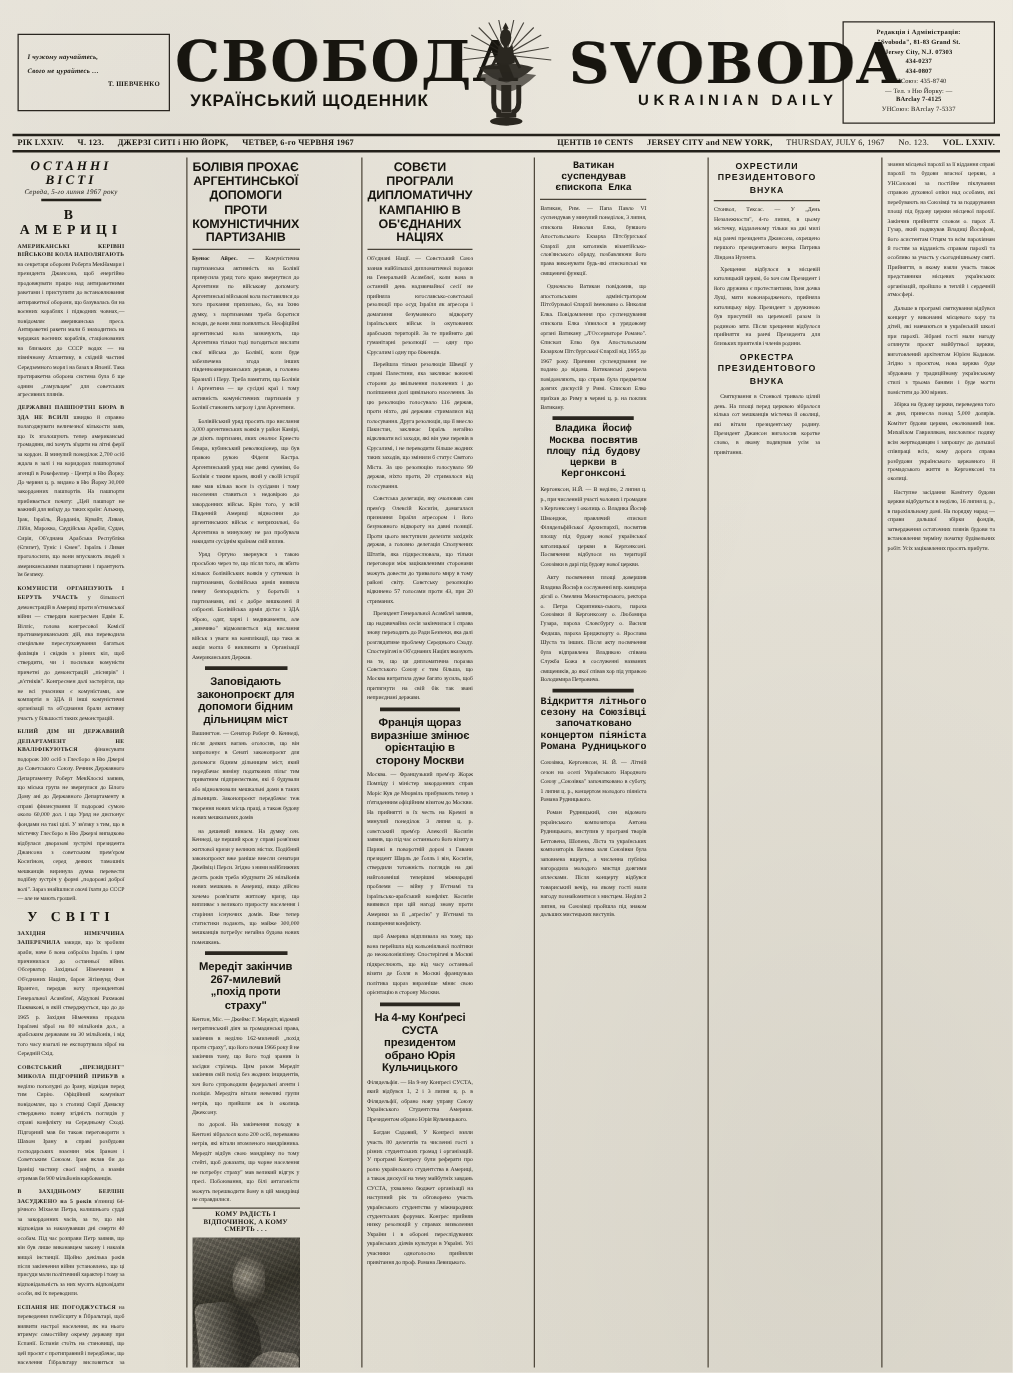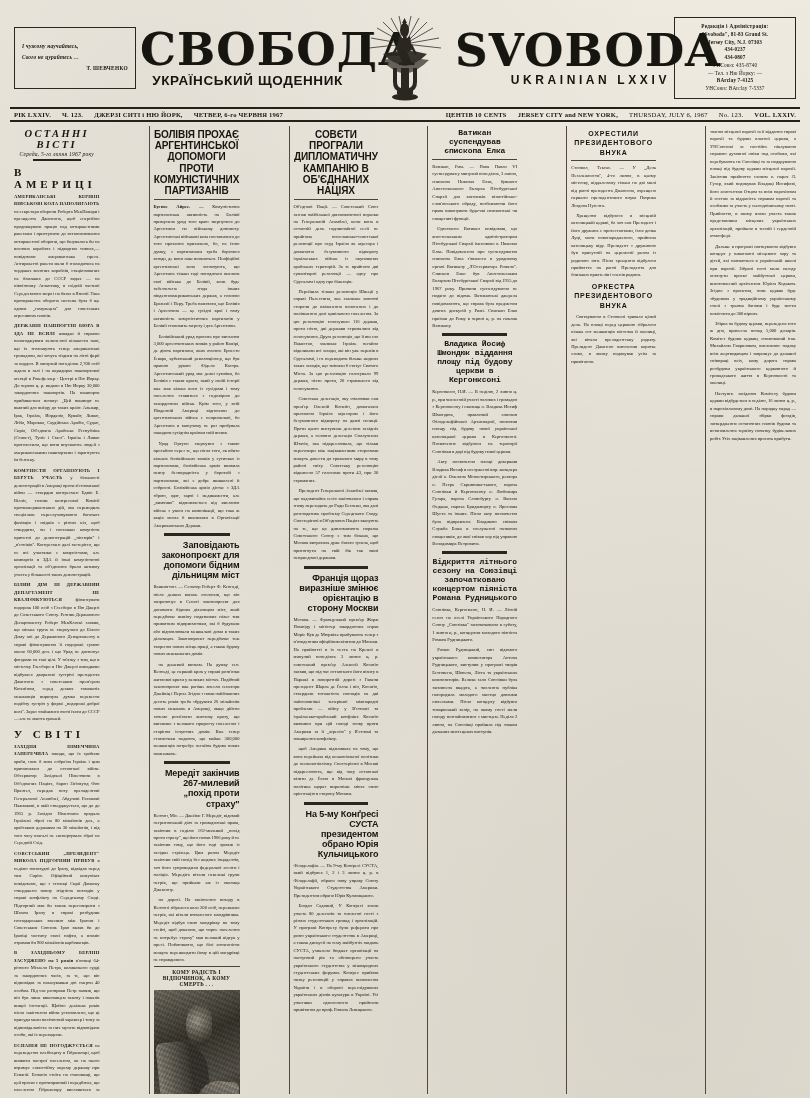--- a/index.html
+++ b/index.html
@@ -131,36 +131,36 @@
   }
   .sec-date{
     text-align:center;font-style:italic;
     font-size:5.6px;margin-bottom:2px;letter-spacing:.2px;
   }
   .short-rule{width:48px;height:2px;background:#26231c;margin:2px auto 3px auto;}
   .thin-rule{border-top:1px solid #4a443a;margin:3px 0;}
   .blk-rule{height:3px;background:#2b2720;margin:4px 10px;}
 
   .world-head{
-    text-align:left;font-weight:bold;
+    text-align:center;font-weight:bold;
     font-size:11px;letter-spacing:4px;
     margin:5px 0 3px 0;
     font-family:"Liberation Serif", serif;
   }
 
   .hl{
     font-family:"Liberation Sans", sans-serif;
     font-weight:bold;
     text-align:center;
     line-height:1.12;
     letter-spacing:-.1px;
     margin:3px 0 3px 0;
   }
   .hl.lg{font-size:10px;}
-  .hl.md{font-size:9px;text-align:right;}
+  .hl.md{font-size:9px;}
   .hl.sm{font-size:8px;font-family:Liberation Mono, monospace;}
   .hl.xs{font-size:7px;letter-spacing:.8px;line-height:1.35;}
   
   .body{
     margin:2px 0 3px 0;
   }
   .ptext{
     font-size:4.6px;
     line-height:1.62;
     text-align:justify;
@@ -274,21 +274,21 @@
               <path d="M36 54 h4 v14 q0 5 4 6 v4 q-8 -1 -8 -10 z"></path>
               <path d="M56 54 h4 v14 q0 9 -8 10 v-4 q4 -1 4 -6 z"></path>
               <path d="M40 76 h16 v4 h-16 z"></path>
               <ellipse cx="48" cy="83" rx="13" ry="3.5"></ellipse>
             </g>
           </svg>
         </div>
 
         <div class="side right">
           <div class="big-title">SVOBODA</div>
-          <div class="sub-title latin">UKRAINIAN LXXIV</div>
+          <div class="sub-title latin">UKRAINIAN DAILY</div>
         </div>
       </div>
     </div>
 
     <div class="contact-box">
       <div class="hd">Редакція і Адміністрація:</div>
       <div class="bold">"Svoboda", 81-83 Grand St.</div>
       <div class="bold">Jersey City, N.J. 07303</div>
       <div class="bold">434-0237</div>
       <div class="bold">434-0807</div>
@@ -388,37 +388,37 @@
       </div>
 
       <div class="blk-rule"></div>
       <div class="hl md">Франція щораз виразніше змінює орієнтацію в сторону Москви</div>
       <div class="body">
         <p class="ptext">Москва. — Французький прем'єр Жорж Помпіду і міністер закордонних справ Моріс Кув де Мюрвіль прибувають тепер з п'ятиденним офіційним візитом до Москви. На прийнятті в їх честь на Кремлі в минулий понеділок 3 липня ц. р. совєтський прем'єр Алексєй Косиґін заявив, що під час останнього його візиту в Парижі в поворотній дорозі з Гавани президент Шарль де Ґолль і він, Косиґін, ствердили тотожність поглядів на дві найголовніші теперішні міжнародні проблеми — війну у В'єтнамі та ізраїльсько-арабський конфлікт. Косиґін виявився при цій нагоді знову проти Америки за її „аґресію" у В'єтнамі та поширення конфлікту.</p>
         <p class="ptext ind">щоб Америка відпливала на тому, що вона перейшла від кольоніяльної політики до неоколоніялізму. Спостерігачі в Москві підкреслюють, що від часу останньої візити де Ґолля в Москві французька політика щораз виразніше міняє свою орієнтацію в сторону Москви.</p>
       </div>
 
       <div class="blk-rule"></div>
-      <div class="hl md">На 5-му Конґресі СУСТА президентом обрано Юрія Кульчицького</div>
+      <div class="hl md">На 4-му Конґресі СУСТА президентом обрано Юрія Кульчицького</div>
       <div class="body">
         <p class="ptext">Філядельфія. — На 9-му Конґресі СУСТА, який відбувся 1, 2 і 3 липня ц. р. в Філядельфії, обрано нову управу Союзу Українського Студентства Америки. Президентом обрано Юрія Кульчицького.</p>
         <p class="ptext ind">Богдан Садовий, У Конґресі взяли участь 80 делегатів та численні гості з різних студентських громад і організацій. У програмі Конґресу були реферати про ролю українського студентства в Америці, а також дискусії на тему майбутніх завдань СУСТА, ухвалено бюджет організації на наступний рік та обговорено участь українського студентства у міжнародних студентських форумах. Конґрес прийняв низку резолюцій у справах визволення України і в обороні переслідуваних українських діячів культури в Україні. Усі учасники одноголосно прийняли привітання до проф. Романа Левицького.</p>
       </div>
     </div>
 
     <div class="col c4">
       <div class="hl sm">Ватикан суспендував єпископа Елка</div>
       <div class="thin-rule"></div>
       <div class="body">
         <p class="ptext">Ватикан, Рим. — Папа Павло VI суспендував у минулий понеділок, 3 липня, єпископа Николая Елка, бувшого Апостольського Екзарха Пітсбурґської Єпархії для католиків візантійсько-слов'янського обряду, позбавляючи його права виконувати будь-які єпископські чи священичі функції.</p>
         <p class="ptext ind">Одночасно Ватикан повідомив, що апостольським адміністратором Пітсбурзької Єпархії іменовано о. Николая Елка. Повідомлення про суспендування єпископа Елка з'явилося в урядовому органі Ватикану „Л'Оссерваторе Романо". Єпископ Елко був Апостольським Екзархом Пітсбурґської Єпархії від 1955 до 1967 року. Причини суспендування не подано до відома. Ватиканські джерела повідомляють, що справа була предметом довгих дискусій у Римі. Єпископ Елко приїхав до Риму в червні ц. р. на поклик Ватикану.</p>
       </div>
 
       <div class="blk-rule"></div>
-      <div class="hl sm">Владика Йосиф Шмондюк віддання площу під будову церкви в Кергонксоні</div>
+      <div class="hl sm">Владика Йосиф Москва посвятив площу під будову церкви в Кергонксоні</div>
       <div class="body">
         <p class="ptext">Кергонксон, Н.Й. — В неділю, 2 липня ц. р., при численній участі чолових і громадян з Кергонксону і околиць о. Владика Йосиф Шмондюк, правлячий єпископ Філядельфійської Архиєпархії, посвятив площу під будову нової української католицької церкви в Кергонксоні. Посвячення відбулося на території Союзівки в дарі під будову нової церкви.</p>
         <p class="ptext ind">Акту посвячення площі довершив Владика Йосиф в сослуженні впр. канцлера дієзії о. Омеляна Монастирського, ректора о. Петра Скрипника-ського, пароха Союзівки й Кергонксону о. Любомира Гузара, пароха Словсбургу о. Василя Федаша, пароха Бриджпорту о. Ярослава Шуста та інших. Після акту посвячення була відправлена Владикою співана Служба Божа в сослуженні названих священиків, до якої співав хор під управою Володимира Петровича.</p>
       </div>
 
       <div class="blk-rule"></div>
       <div class="hl sm">Відкриття літнього сезону на Союзівці започатковано концертом піяніста Романа Рудницького</div>
       <div class="body">
         <p class="ptext">Союзівка, Кергонксон, Н. Й. — Літній сезон на оселі Українського Народного Союзу „Союзівка" започатковано в суботу, 1 липня ц. р., концертом молодого піяніста Романа Рудницького.</p>
         <p class="ptext ind">Роман Рудницький, син відомого українського композитора Антона Рудницького, виступив у програмі творів Бетговена, Шопена, Ліста та українських композиторів. Велика заля Союзівки була заповнена вщерть, а численна публіка нагородила молодого мистця довгими оплесками. Після концерту відбувся товариський вечір, на якому гості мали нагоду познайомитися з мистцем. Неділя 2 липня, на Союзівці пройшла під знаком дальших мистецьких виступів.</p>

